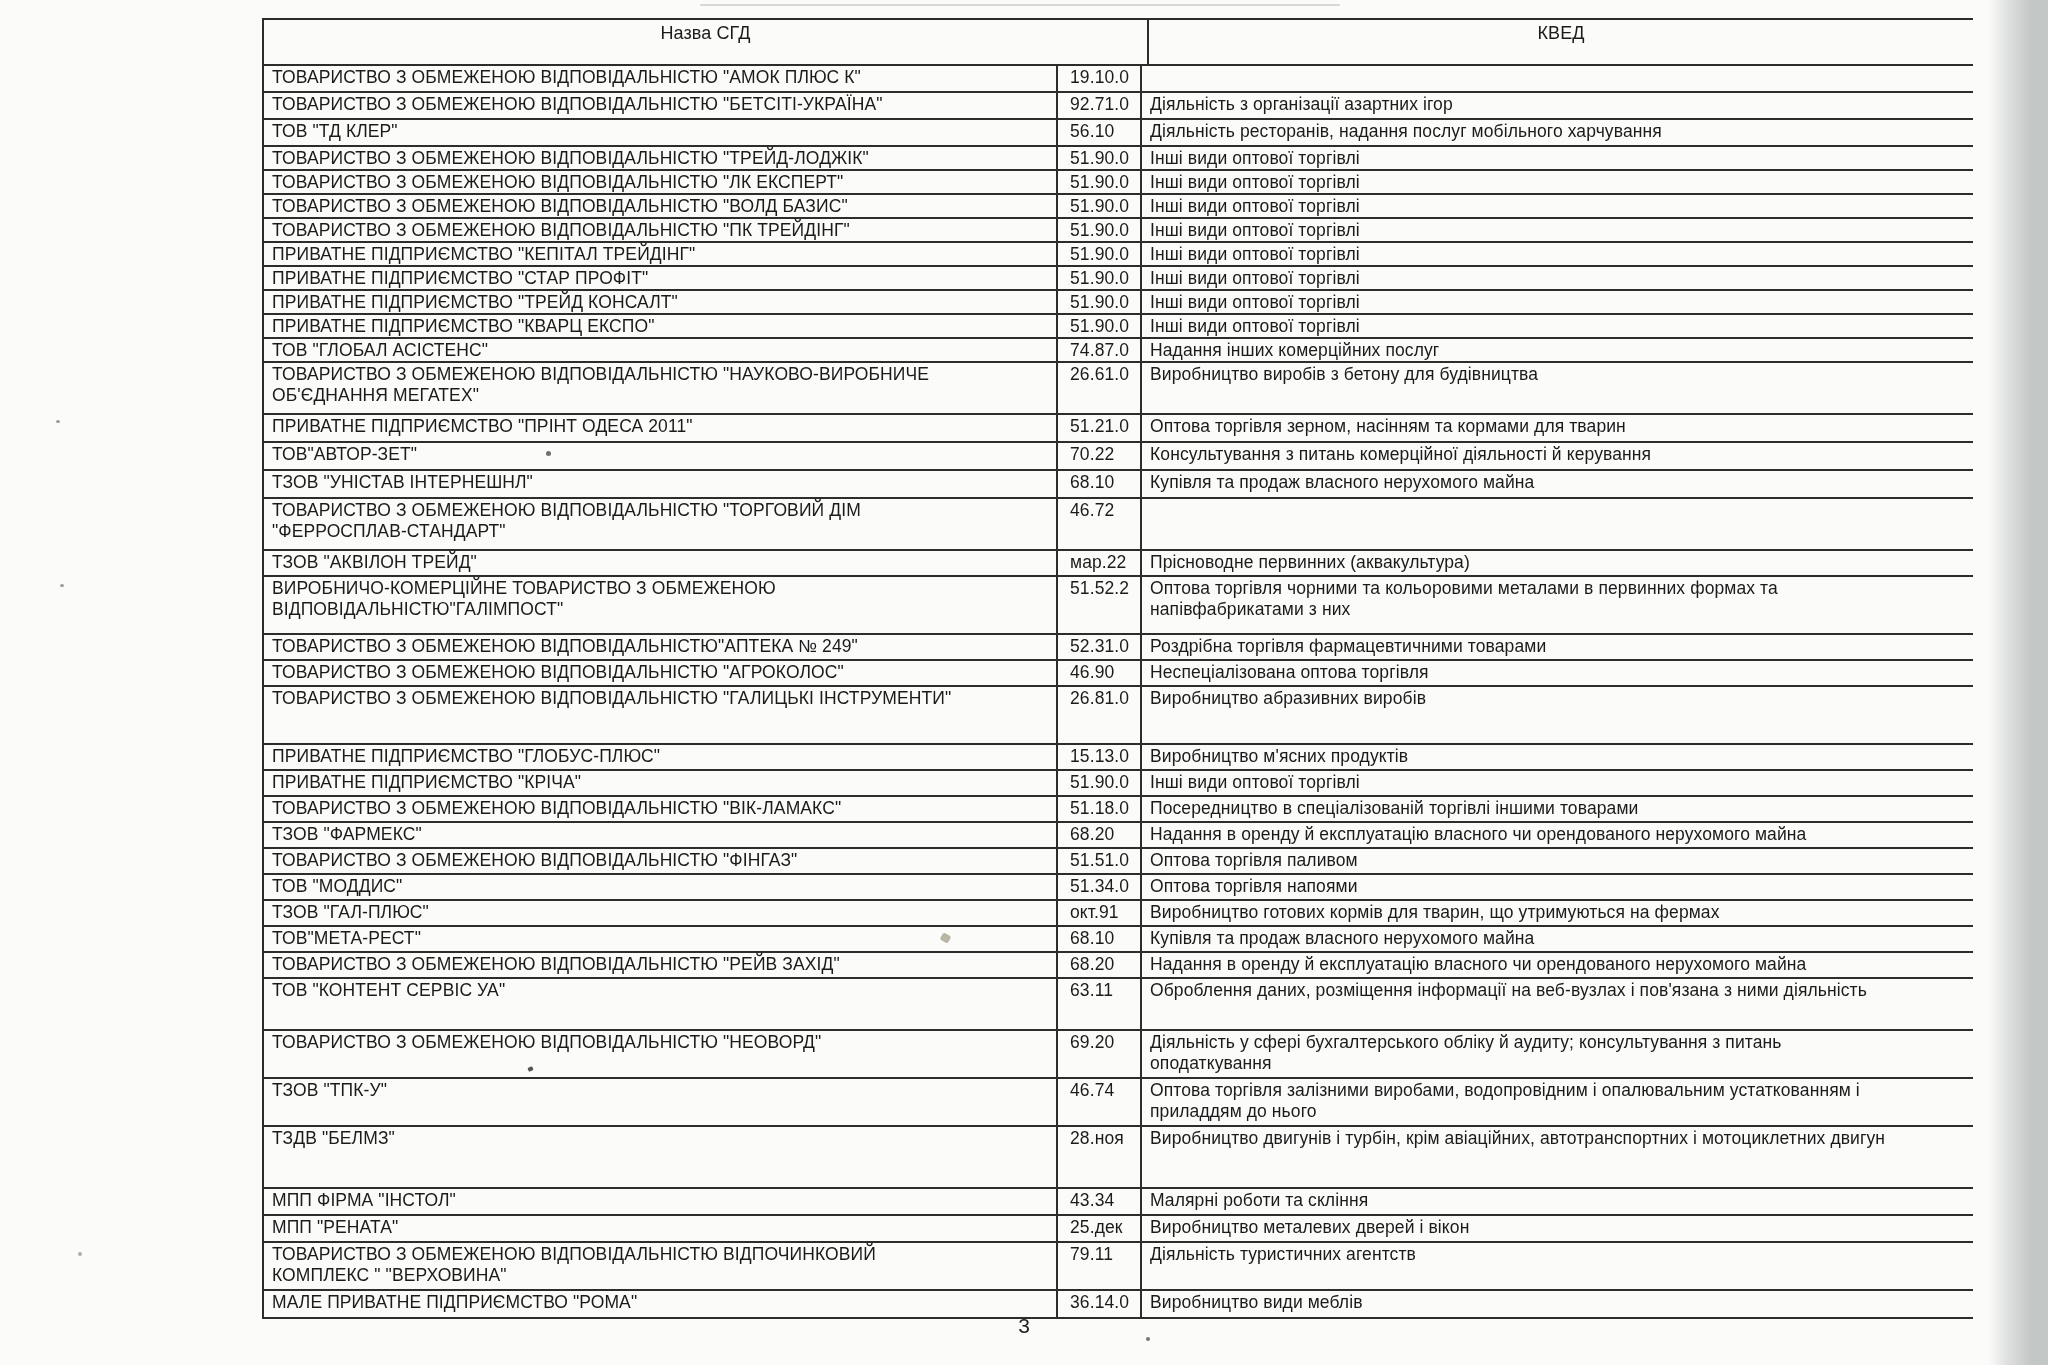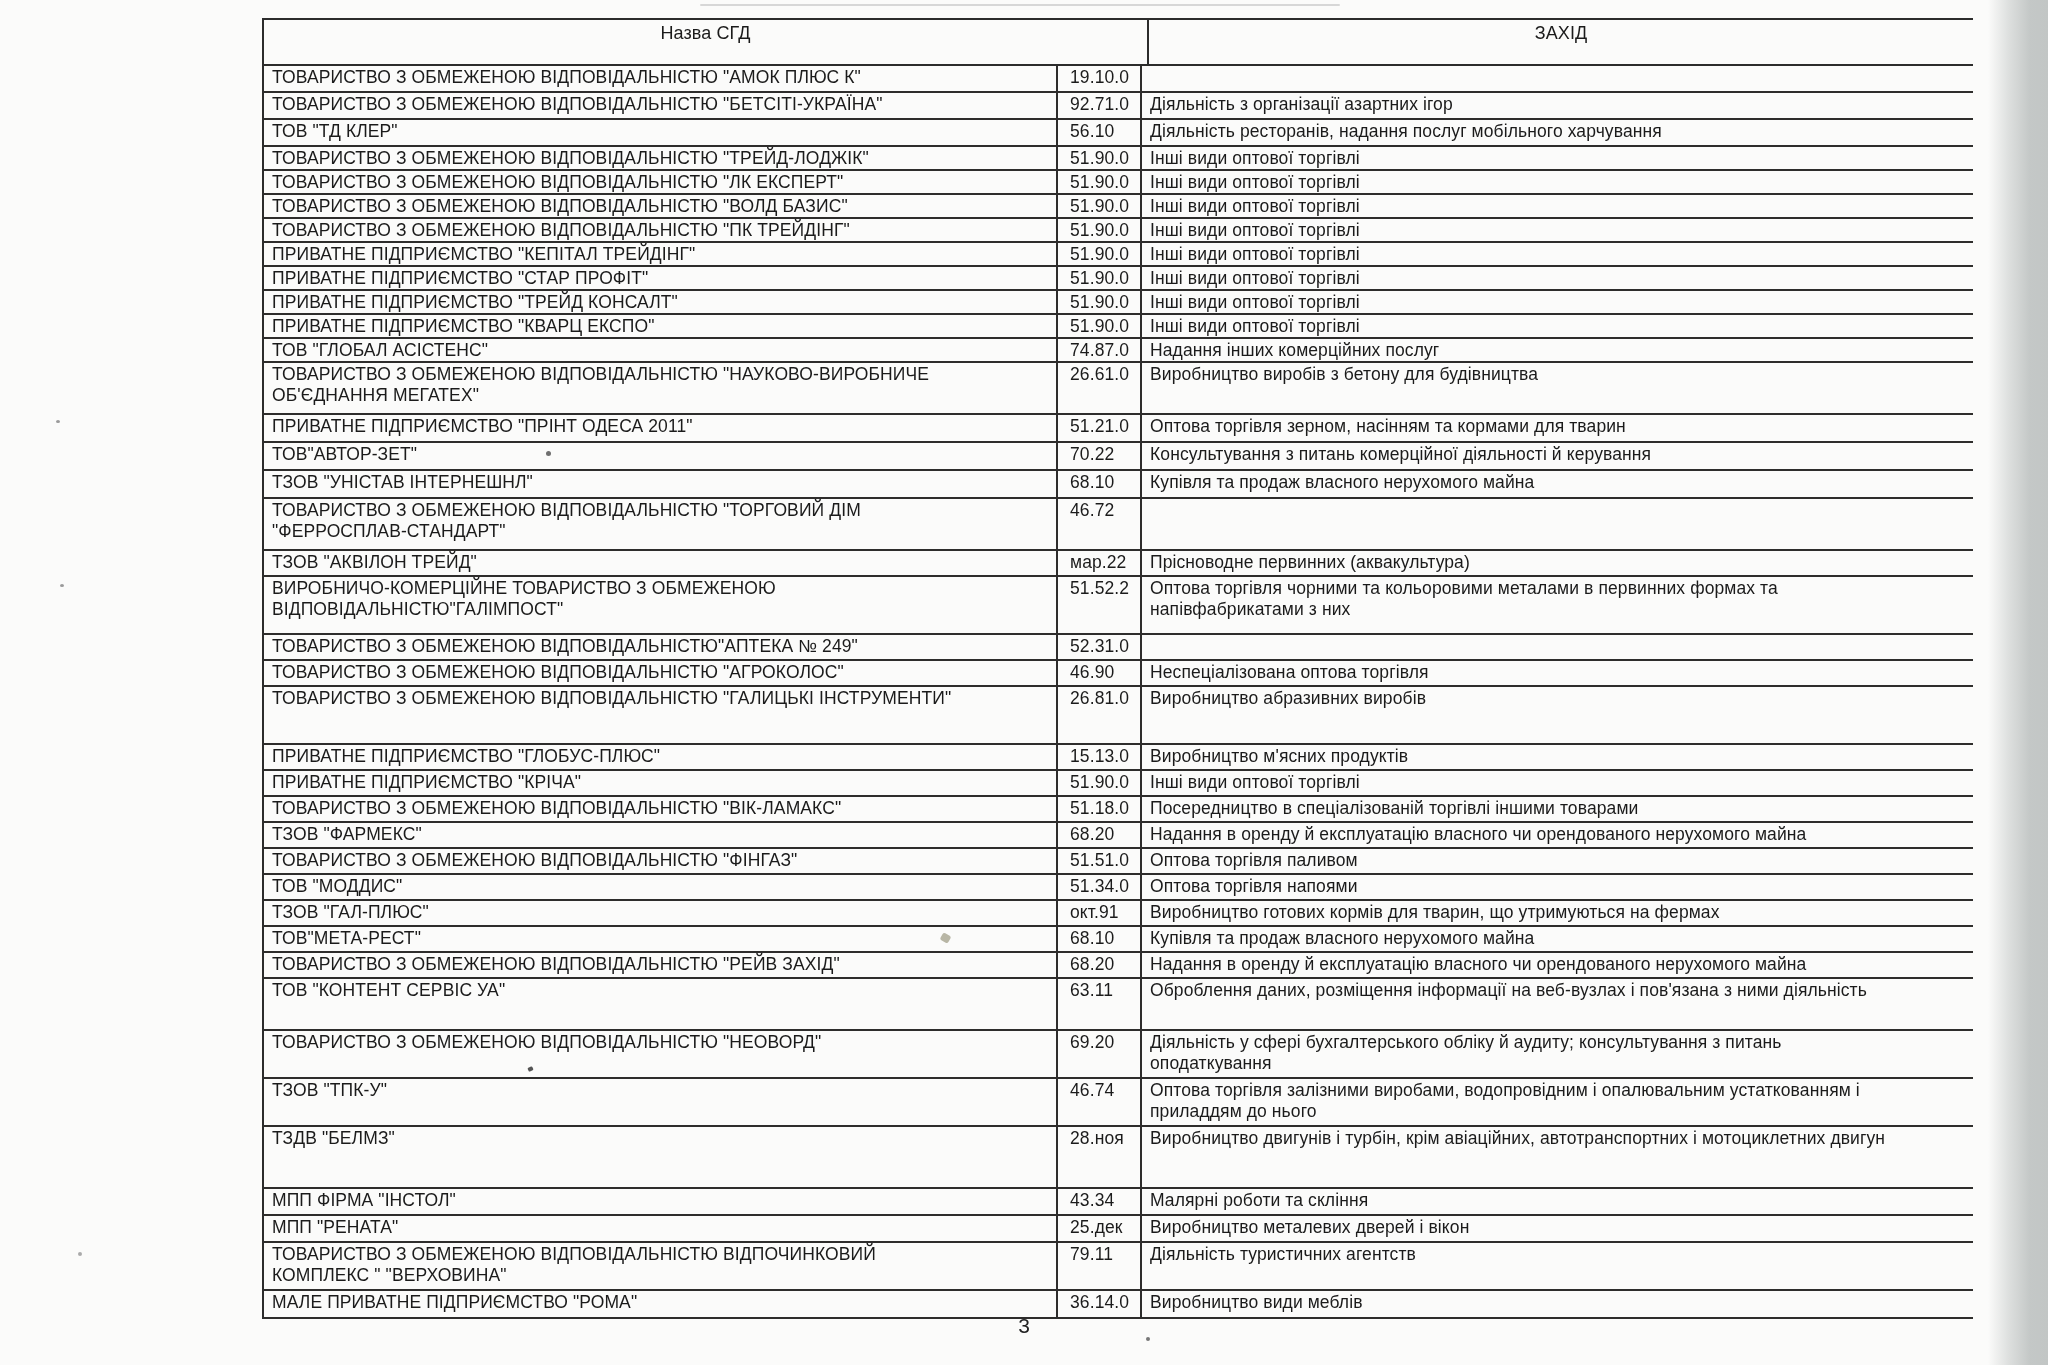--- a/index.html
+++ b/index.html
@@ -51,21 +51,21 @@
 </style>
 </head>
 <body>
 
 <div class="page">
   <div class="top-smudge"></div>
 
   <div class="doc-table">
     <div class="thead">
       <div class="th name">Назва СГД</div>
-      <div class="th kved">ЗАХІД</div>
+      <div class="th kved">КВЕД</div>
     </div>
 
     <div id="rows">
       <div class="tr" style="min-height: 27px;">
         <div class="td name">ТОВАРИСТВО З ОБМЕЖЕНОЮ ВІДПОВІДАЛЬНІСТЮ "АМОК ПЛЮС К"</div>
         <div class="td code">19.10.0</div>
       </div>
 
       <div class="tr" style="min-height: 27px;">
         <div class="td name">ТОВАРИСТВО З ОБМЕЖЕНОЮ ВІДПОВІДАЛЬНІСТЮ "БЕТСІТІ-УКРАЇНА"</div>
@@ -174,20 +174,21 @@
         <div class="td name">ВИРОБНИЧО-КОМЕРЦІЙНЕ ТОВАРИСТВО З ОБМЕЖЕНОЮ
 ВІДПОВІДАЛЬНІСТЮ"ГАЛІМПОСТ"</div>
         <div class="td code">51.52.2</div>
         <div class="td desc">Оптова торгівля чорними та кольоровими металами в первинних формах та
 напівфабрикатами з них</div>
       </div>
 
       <div class="tr" style="min-height: 26px;">
         <div class="td name">ТОВАРИСТВО З ОБМЕЖЕНОЮ ВІДПОВІДАЛЬНІСТЮ"АПТЕКА № 249"</div>
         <div class="td code">52.31.0</div>
+        <div class="td desc">Роздрібна торгівля фармацевтичними товарами</div>
       </div>
 
       <div class="tr" style="min-height: 26px;">
         <div class="td name">ТОВАРИСТВО З ОБМЕЖЕНОЮ ВІДПОВІДАЛЬНІСТЮ "АГРОКОЛОС"</div>
         <div class="td code">46.90</div>
         <div class="td desc">Неспеціалізована оптова торгівля</div>
       </div>
 
       <div class="tr" style="min-height: 58px;">
         <div class="td name">ТОВАРИСТВО З ОБМЕЖЕНОЮ ВІДПОВІДАЛЬНІСТЮ "ГАЛИЦЬКІ ІНСТРУМЕНТИ"</div>

